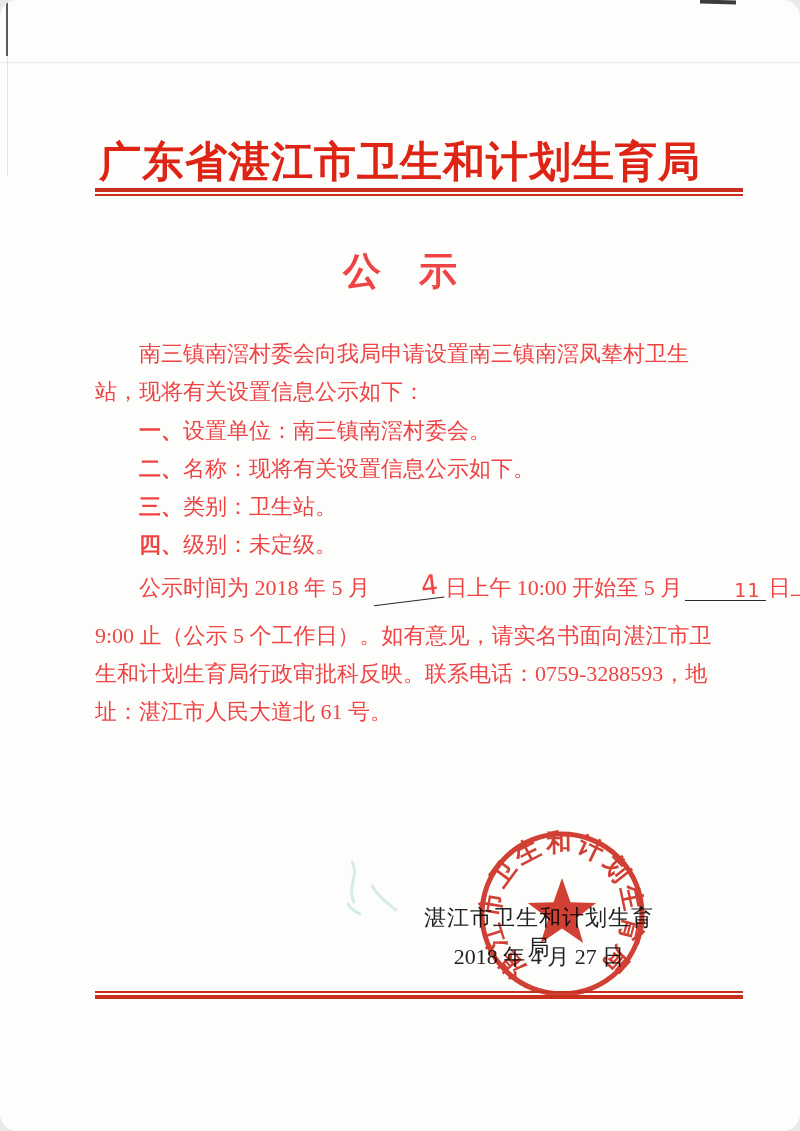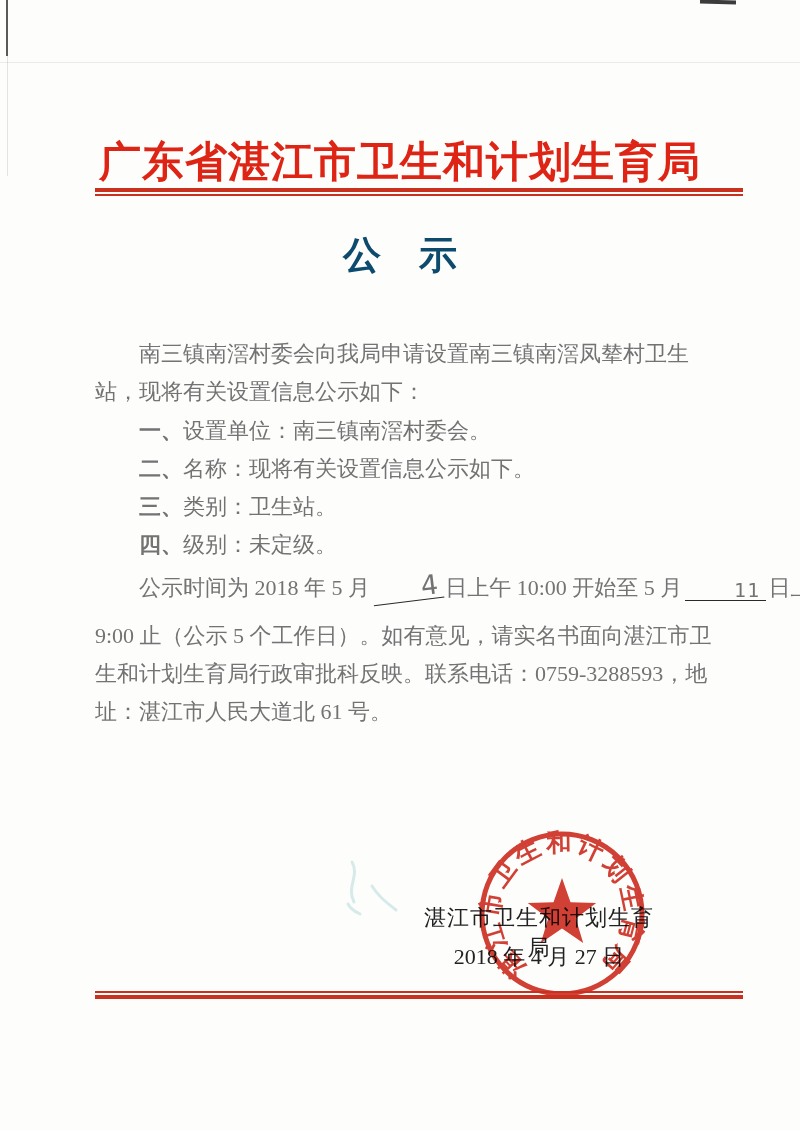--- a/index.html
+++ b/index.html
@@ -4,20 +4,21 @@
 <style>
   html, body { margin: 0; padding: 0; background: #e9e9e9; }
   .page {
     position: relative;
     width: 800px; height: 1131px;
     margin: 0 auto;
     background: #fdfdfc;
     overflow: hidden;
     font-family: "Liberation Serif", "DejaVu Serif", serif;
     color: #222;
+    border-radius: 17px;
   }
 
   
   .edge-line-v { position:absolute; left:6px; top:0; width:2px; height:56px; background:#5a5a5a; }
   .edge-line-v2 { position:absolute; left:7px; top:56px; width:1px; height:120px; background:rgba(0,0,0,0.10); }
   .edge-line-h { position:absolute; left:0; top:62px; width:100%; height:1px; background:rgba(0,0,0,0.07); }
   .corner-dash { position:absolute; left:700px; top:0; width:36px; height:4px; background:#3c3c3c; transform:rotate(1.5deg); }
   .teal-smudge { position:absolute; left:338px; top:858px; opacity:.55; }
 
   
@@ -28,30 +29,30 @@
     color:#de2414;
   }
   .rule { position:absolute; left:95px; width:648px; background:#c9311e; }
   .rule-a { top:188px; height:4px; }
   .rule-b { top:194px; height:2px; }
   .rule-c { top:991px; height:2px; }
   .rule-d { top:995px; height:4px; }
 
   
   .doc-title {
-    position:absolute; left:40px; right:40px; top:230px;
+    position:absolute; left:40px; right:40px; top:246px;
     text-align:center;
-    font-size:38px; font-weight:bold; color:#0c4a6e;
+    font-size:38px; font-weight:bold; color:#ef4444;
   }
 
   
   .body-block {
     position:absolute; left:95px; top:335px; width:628px;
     font-size:22px; line-height:38.3px;
-    color:#737373;
+    color:#ef4444;
   }
   .line { white-space:nowrap; }
   .indent { text-indent:44px; }
   .marker { font-family:"Liberation Sans","DejaVu Sans",sans-serif; font-weight:bold; }
   .hw {
     display:inline-block;
     font-family:"DejaVu Sans",sans-serif;
     border-bottom:1.6px solid #2a2a2a;
     line-height:1; vertical-align:-2px;
     padding:0 5px;

